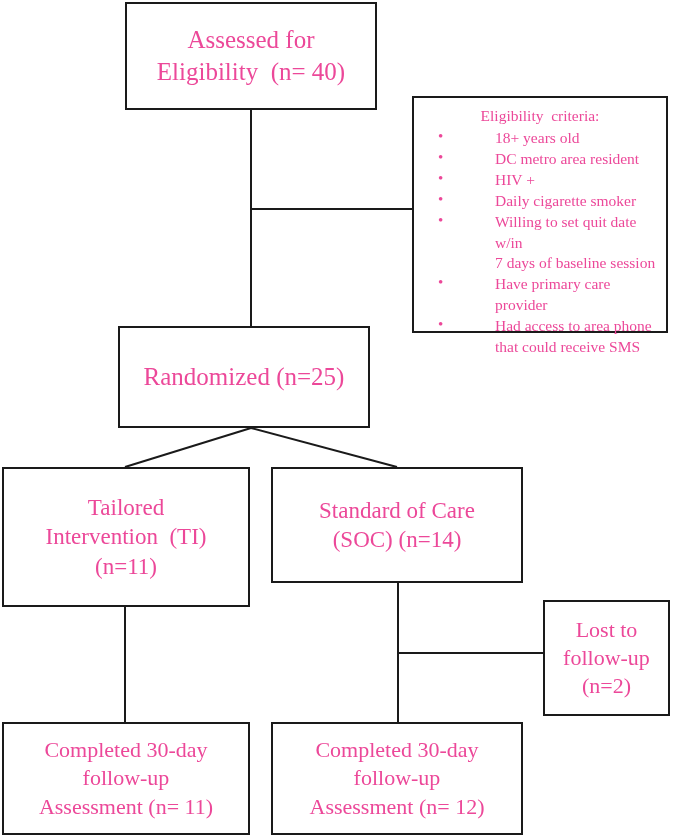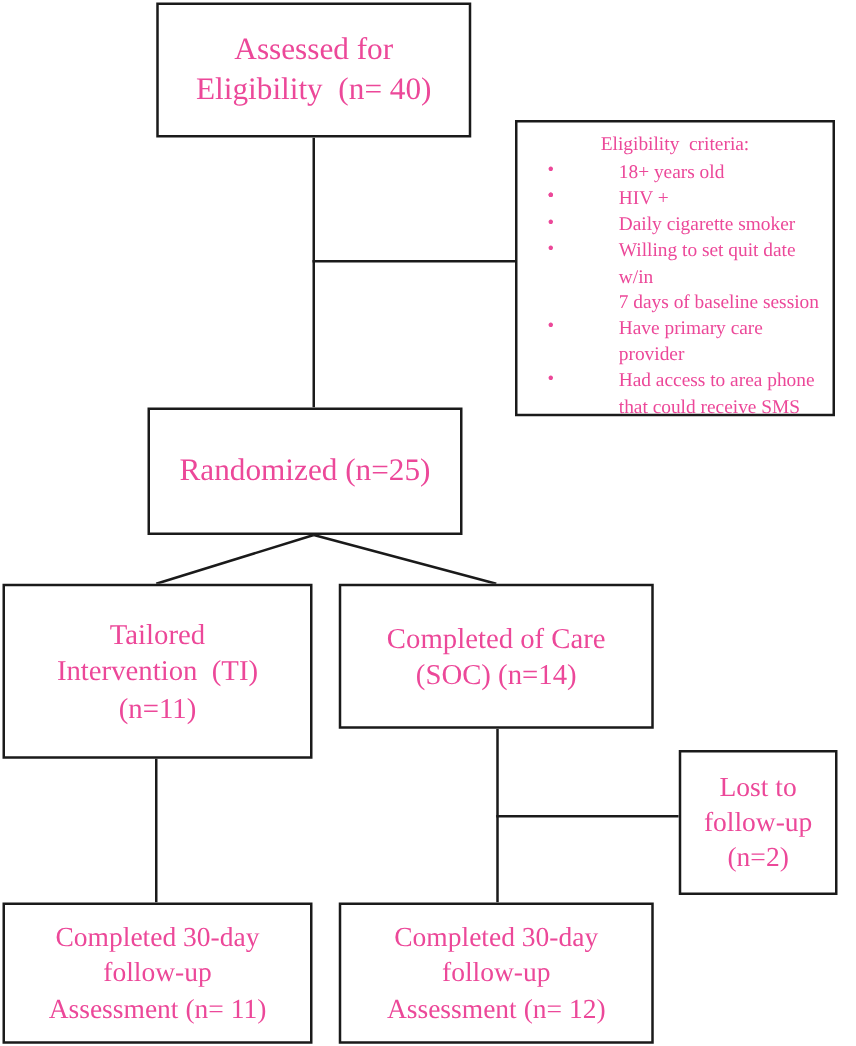--- a/index.html
+++ b/index.html
@@ -145,20 +145,21 @@
 
   <div class="box" id="box-criteria">
     <span class="crit-title">Eligibility  criteria:</span>
     <ul>
       <li>
         <span class="bullet">•</span>
         <span class="ctext">18+ years old</span>
       </li>
       <li>
         <span class="bullet">•</span>
+        <span class="ctext">DC metro area resident</span>
       </li>
       <li>
         <span class="bullet">•</span>
         <span class="ctext">HIV +</span>
       </li>
       <li>
         <span class="bullet">•</span>
         <span class="ctext">Daily cigarette smoker</span>
       </li>
       <li>
@@ -182,21 +183,21 @@
     <span class="line">Randomized (n=25)</span>
   </div>
 
   <div class="box" id="box-ti">
     <span class="line">Tailored</span>
     <span class="line">Intervention  (TI)</span>
     <span class="line">(n=11)</span>
   </div>
 
   <div class="box" id="box-soc">
-    <span class="line">Completed of Care</span>
+    <span class="line">Standard of Care</span>
     <span class="line">(SOC) (n=14)</span>
   </div>
 
   <div class="box" id="box-lost">
     <span class="line">Lost to</span>
     <span class="line">follow-up</span>
     <span class="line">(n=2)</span>
   </div>
 
   <div class="box" id="box-complete-ti">

